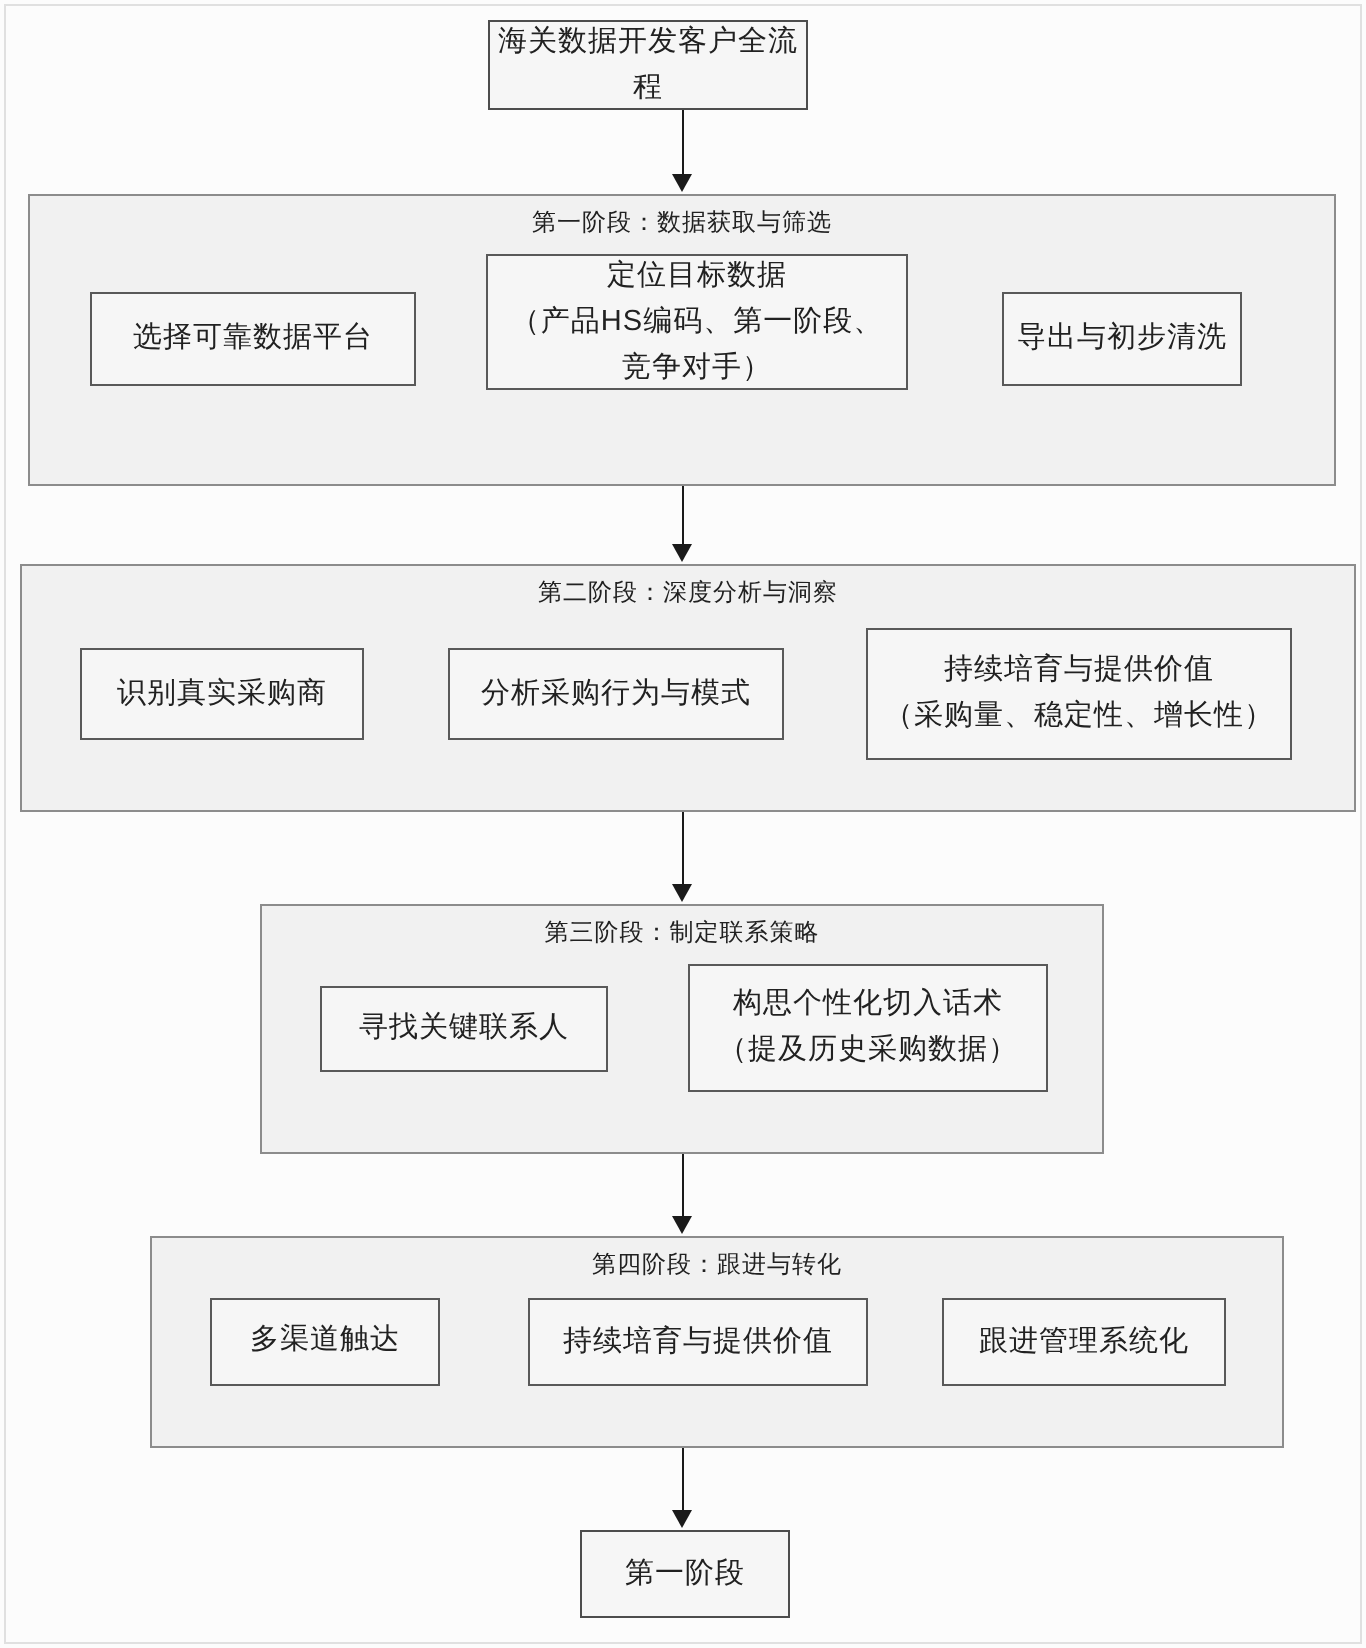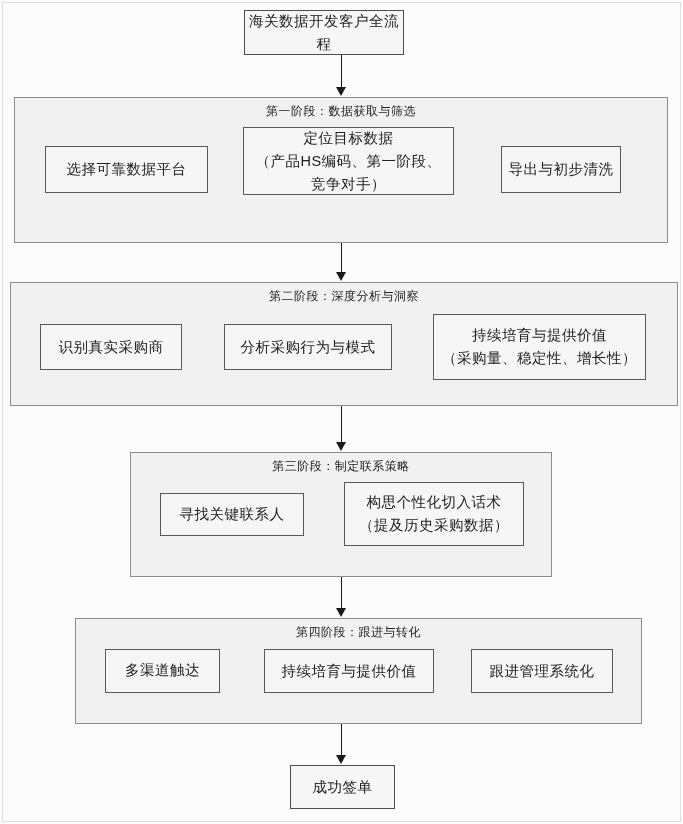--- a/index.html
+++ b/index.html
@@ -106,15 +106,15 @@
       <span>跟进管理系统化</span>
     </div>
   </div>
 
   <div>
     <div class="vline" style="left:340.5px;top:724px;height:32px;"></div>
     <div class="ahead" style="left:336px;top:755px;"></div>
   </div>
 
   <div class="node terminal" style="left:290px;top:765px;width:105px;height:44px;">
-    <span>成功签单</span>
+    <span>第一阶段</span>
   </div>
 </div>
 
 </body></html>

